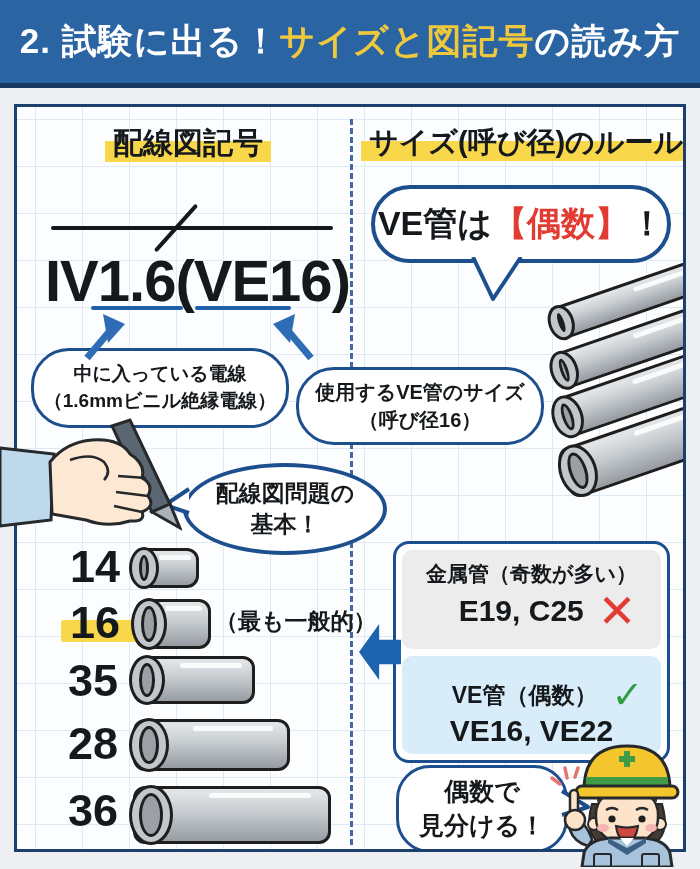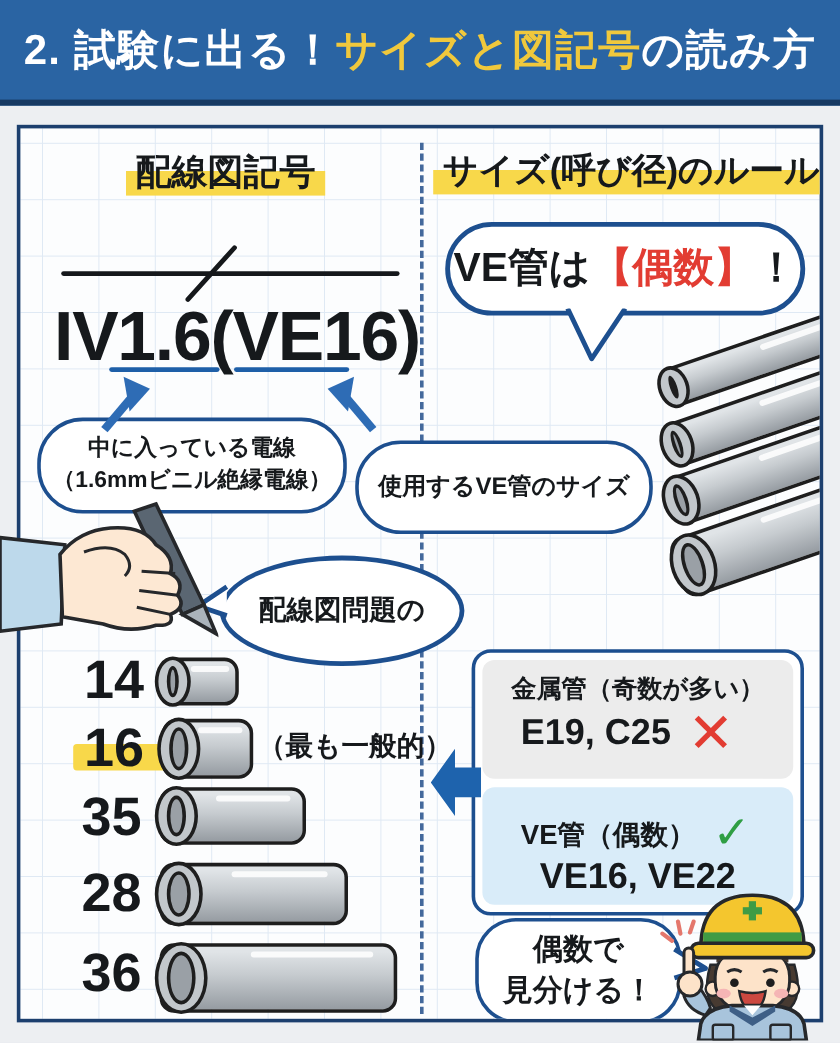--- a/index.html
+++ b/index.html
@@ -84,21 +84,21 @@
   .p22 { left:116px; top:549px; width:122px; height:48px; } .p22 .cap { width:36px; }
   .p28 { left:116px; top:612px; width:157px; height:52px; } .p28 .cap { width:40px; }
   .p36 { left:116px; top:679px; width:198px; height:58px; } .p36 .cap { width:44px; }
   
   .cmp-box { position:absolute; left:376px; top:434px; width:277px; height:222px;
              background:#fff; border:3px solid #1d4f8f; border-radius:16px; padding:6px; z-index:2; }
   .cmp-sec { border-radius:10px; text-align:center; }
   .cmp-metal { background:#ececec; height:99px; padding-top:10px; }
   .cmp-ve    { background:#d9ecf9; height:98px; margin-top:7px; padding-top:20px; }
   .cmp-title { font-size:21px; font-weight:bold; white-space:nowrap; }
-  .cmp-row { display:flex; align-items:center; gap:14px;margin-left:32px; }
+  .cmp-row { display:flex; align-items:center; justify-content:center; gap:14px;margin-left:32px; }
   .cmp-ex { font-size:30px; font-weight:bold; white-space:nowrap; }
   .mark-x { color:#e23c32; font-size:46px; font-weight:bold; line-height:1; }
   .mark-ck { color:#2f9e44; font-size:38px; font-weight:bold; line-height:1; }
   .larrow { position:absolute; left:342px; top:517px; width:42px; height:56px; background:#1e63ad; z-index:2;
             clip-path:polygon(0 50%, 48% 0, 48% 28%, 100% 28%, 100% 72%, 48% 72%, 48% 100%); }
   
   .b-tip { left:379px; top:658px; width:172px; height:88px; border-radius:34px; font-size:25px; line-height:1.35;align-items:center; }
   
   .hand-svg   { position:absolute; left:0px;   top:418px; z-index:6; }
   .worker-svg { position:absolute; left:550px; top:734px; z-index:6; }
@@ -134,20 +134,21 @@
       <path d="M52,46 L30,20" stroke="#2e6cb5" stroke-width="7" fill="none"></path>
       <polygon points="36,2 14,12 31,31" fill="#2e6cb5"></polygon>
     </svg>
 
     <div class="bubble b-wire">
       <div>中に入っている電線</div>
       <div>（1.6mmビニル絶縁電線）</div>
     </div>
     <div class="bubble b-size">
       <div>使用するVE管のサイズ</div>
+      <div>（呼び径16）</div>
     </div>
 
     <div class="sec-title st-right">
       <span class="hl">サイズ(呼び径)のルール</span>
     </div>
     <div class="bubble b-rule">
       <span>VE管は</span>
       <span class="em">【偶数】</span>
       <span>！</span>
     </div>
@@ -163,20 +164,21 @@
       </div>
     <div class="pipe dp dp3">
         <div class="cap"></div>
       </div>
     <div class="pipe dp dp4">
         <div class="cap"></div>
       </div>
 
     <div class="bubble b-basics">
       <div>配線図問題の</div>
+      <div>基本！</div>
     </div>
     <svg class="tail" style="left:146px; top:378px;" width="28" height="32">
       <path d="M26,4 L2,20 L26,28" fill="#ffffff" stroke="#1d4f8f" stroke-width="4" stroke-linejoin="round"></path>
     </svg>
 
     <div class="hl-bar"></div>
     <div class="num n14">14</div>
     <div class="pipe p14">
         <div class="cap"></div>
       </div>

